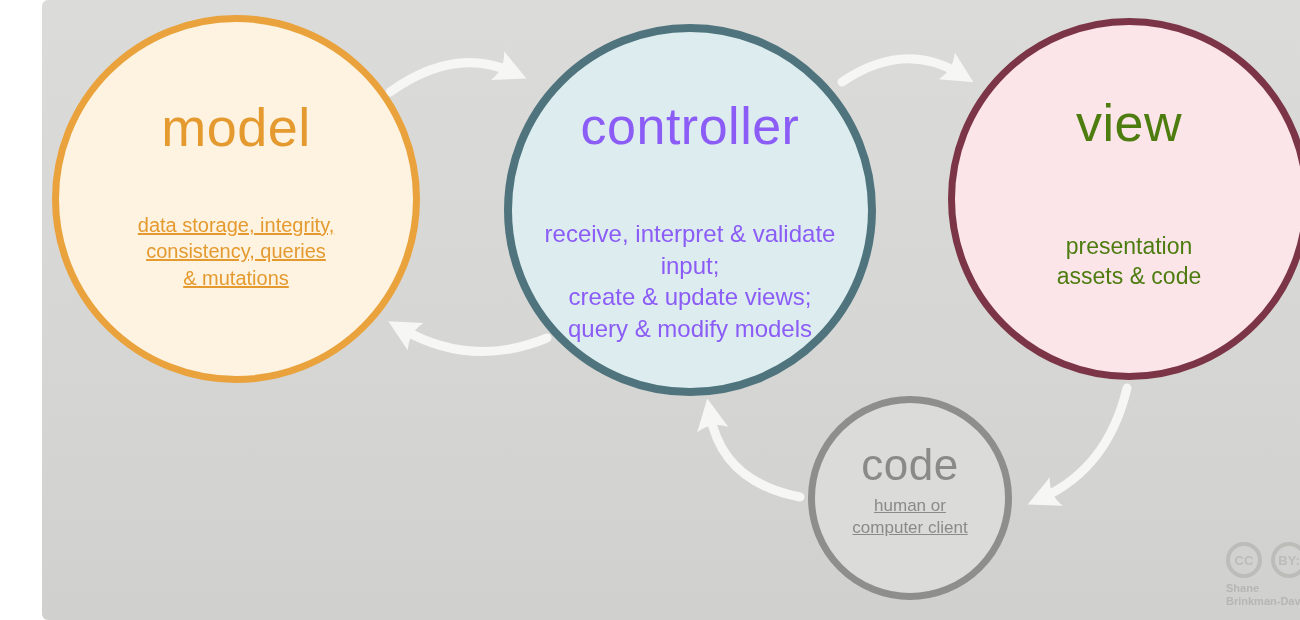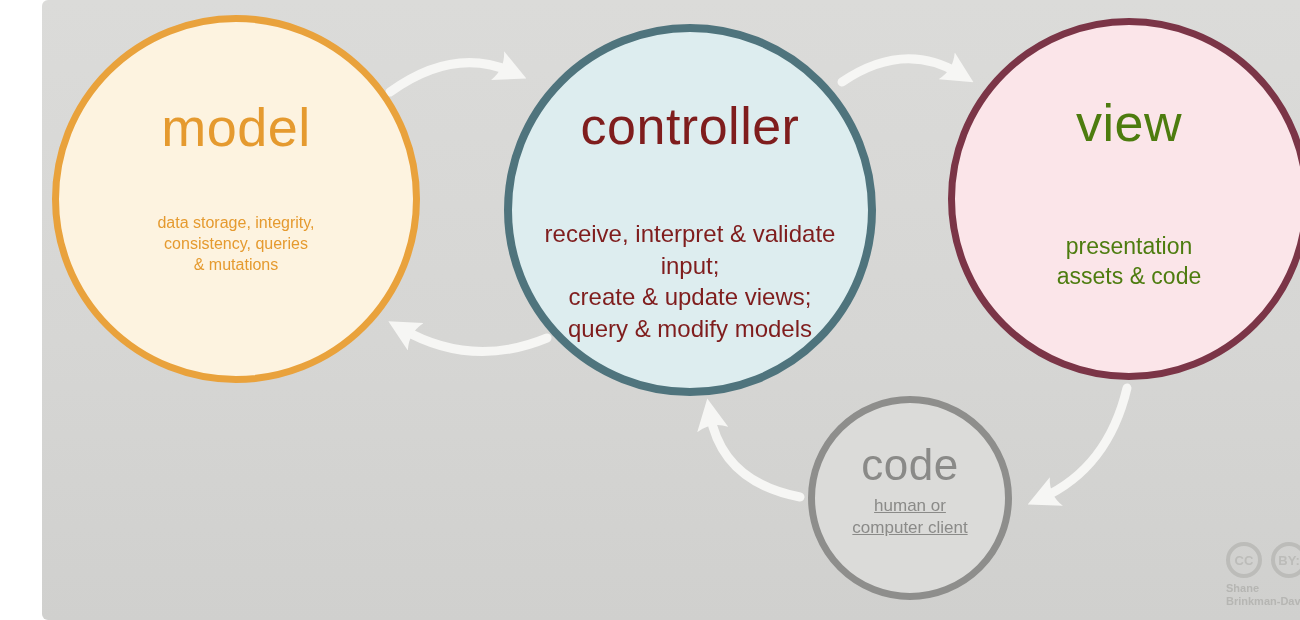--- a/index.html
+++ b/index.html
@@ -43,21 +43,21 @@
     white-space: pre-line;
     line-height: 1.32;
   }
   .node-model {
     left: 10px; top: 15px;
     width: 368px; height: 368px;
     border-width: 7px;
     padding-top: 78px;
   }
   .node-model .title { font-size: 54px; }
-  .node-model .desc { font-size: 16px; margin-top: 58px; }
+  .node-model .desc { font-size: 20px; margin-top: 58px; text-decoration: underline; }
 
   .node-controller {
     left: 462px; top: 24px;
     width: 372px; height: 372px;
     border-width: 8px;
     padding-top: 68px;
   }
   .node-controller .title { font-size: 52px; }
   .node-controller .desc { font-size: 24px; margin-top: 66px; }
 
@@ -132,21 +132,21 @@
     </g>
   </svg>
 
   <div class="node node-model" style="border-color: rgb(233, 162, 60); background-color: rgb(253, 243, 224); color: rgb(229, 154, 47);">
     <div class="title">model</div>
     <div class="desc">data storage, integrity,
 consistency, queries
 &amp; mutations</div>
   </div>
 
-  <div class="node node-controller" style="border-color: rgb(79, 116, 125); background-color: rgb(221, 237, 239); color: #7f1d1d;">
+  <div class="node node-controller" style="border-color: rgb(79, 116, 125); background-color: rgb(221, 237, 239); color: #8b5cf6;">
     <div class="title">controller</div>
     <div class="desc">receive, interpret &amp; validate input;
 create &amp; update views;
 query &amp; modify models</div>
   </div>
 
   <div class="node node-view" style="border-color: rgb(123, 53, 71); background-color: rgb(251, 229, 233); color: #4d7c0f;">
     <div class="title">view</div>
     <div class="desc">presentation
 assets &amp; code</div>

